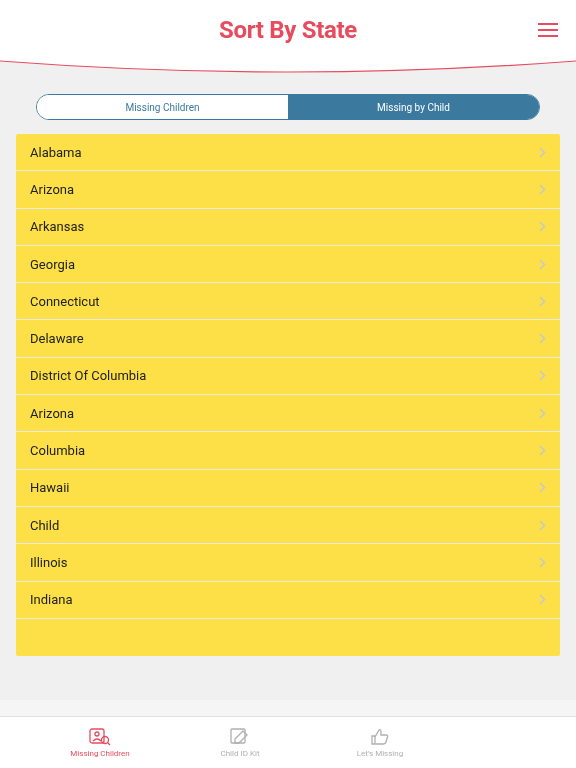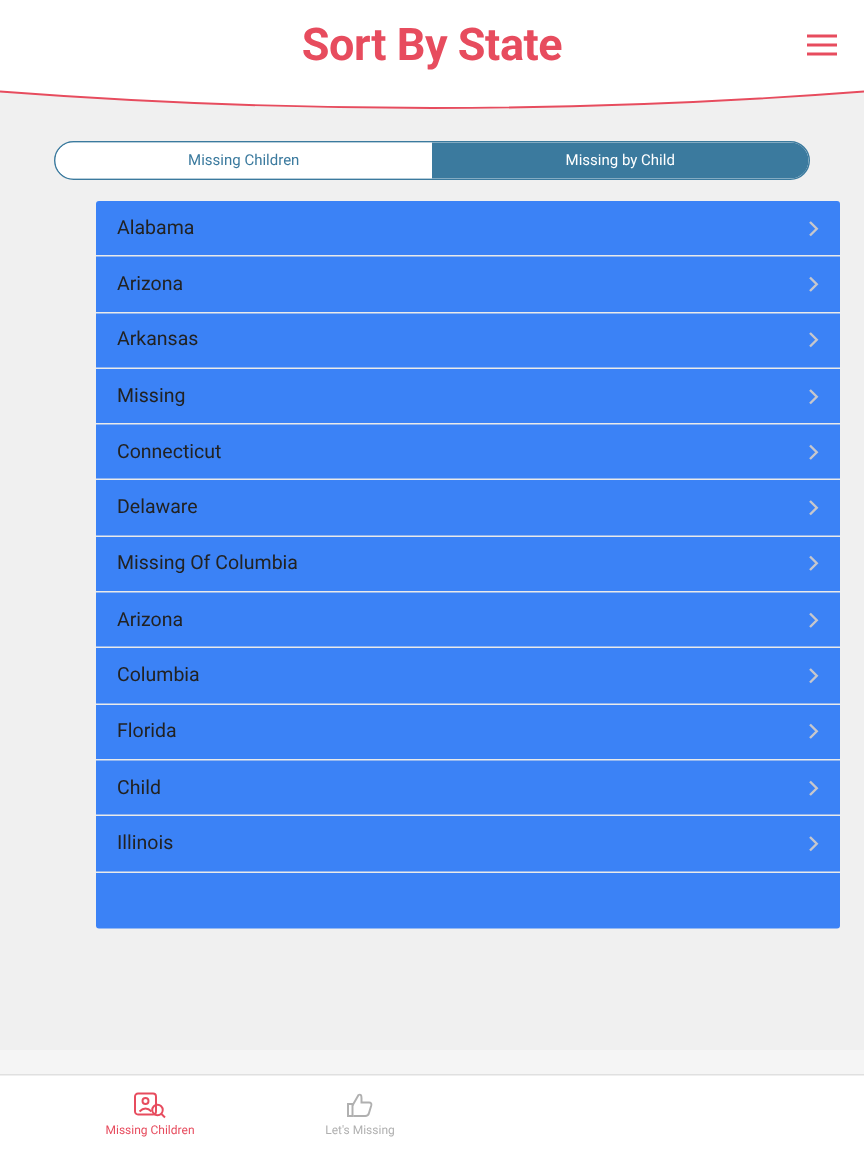--- a/index.html
+++ b/index.html
@@ -14,21 +14,21 @@
     .header {
       background: #fff;
       height: 60px;
       display: flex;
       align-items: center;
       justify-content: center;
       position: relative;
     }
     .header-title {
       color: #e74c5e;
-      font-size: 30px;
+      font-size: 24px;
       font-weight: 700;
       letter-spacing: -0.3px;
     }
     .menu-btn {
       position: absolute;
       right: 18px;
       top: 50%;
       transform: translateY(-50%);
       display: flex;
       flex-direction: column;
@@ -77,23 +77,22 @@
       font-size: 10px;
       cursor: pointer;
       color: #3b7a9e;
       background: #fff;
     }
     .segment-item.active {
       background: #3b7a9e;
       color: #fff;
     }
     .list {
-      background: #3b82f6;
+      background: #fde047;
       border-radius: 2px;
-      margin-left: 48px;
     }
     .list-item {
       display: flex;
       align-items: center;
       justify-content: space-between;
       padding: 0 14px;
       height: 37.3px;
       border-bottom: 1px solid #eaeaea;
       cursor: pointer;
     }
@@ -170,69 +169,75 @@
             <path d="M1 1 L5.5 5.5 L1 10"></path>
           </svg></span>
       </div>
       <div class="list-item">
         <span class="list-item-label">Arkansas</span>
         <span class="chevron"><svg width="7" height="11" viewBox="0 0 7 11" fill="none" stroke="currentColor" stroke-width="1.6">
             <path d="M1 1 L5.5 5.5 L1 10"></path>
           </svg></span>
       </div>
       <div class="list-item">
-        <span class="list-item-label">Missing</span>
+        <span class="list-item-label">Georgia</span>
         <span class="chevron"><svg width="7" height="11" viewBox="0 0 7 11" fill="none" stroke="currentColor" stroke-width="1.6">
             <path d="M1 1 L5.5 5.5 L1 10"></path>
           </svg></span>
       </div>
       <div class="list-item">
         <span class="list-item-label">Connecticut</span>
         <span class="chevron"><svg width="7" height="11" viewBox="0 0 7 11" fill="none" stroke="currentColor" stroke-width="1.6">
             <path d="M1 1 L5.5 5.5 L1 10"></path>
           </svg></span>
       </div>
       <div class="list-item">
         <span class="list-item-label">Delaware</span>
         <span class="chevron"><svg width="7" height="11" viewBox="0 0 7 11" fill="none" stroke="currentColor" stroke-width="1.6">
             <path d="M1 1 L5.5 5.5 L1 10"></path>
           </svg></span>
       </div>
       <div class="list-item">
-        <span class="list-item-label">Missing Of Columbia</span>
+        <span class="list-item-label">District Of Columbia</span>
         <span class="chevron"><svg width="7" height="11" viewBox="0 0 7 11" fill="none" stroke="currentColor" stroke-width="1.6">
             <path d="M1 1 L5.5 5.5 L1 10"></path>
           </svg></span>
       </div>
       <div class="list-item">
         <span class="list-item-label">Arizona</span>
         <span class="chevron"><svg width="7" height="11" viewBox="0 0 7 11" fill="none" stroke="currentColor" stroke-width="1.6">
             <path d="M1 1 L5.5 5.5 L1 10"></path>
           </svg></span>
       </div>
       <div class="list-item">
         <span class="list-item-label">Columbia</span>
         <span class="chevron"><svg width="7" height="11" viewBox="0 0 7 11" fill="none" stroke="currentColor" stroke-width="1.6">
             <path d="M1 1 L5.5 5.5 L1 10"></path>
           </svg></span>
       </div>
       <div class="list-item">
-        <span class="list-item-label">Florida</span>
+        <span class="list-item-label">Hawaii</span>
         <span class="chevron"><svg width="7" height="11" viewBox="0 0 7 11" fill="none" stroke="currentColor" stroke-width="1.6">
             <path d="M1 1 L5.5 5.5 L1 10"></path>
           </svg></span>
       </div>
       <div class="list-item">
         <span class="list-item-label">Child</span>
         <span class="chevron"><svg width="7" height="11" viewBox="0 0 7 11" fill="none" stroke="currentColor" stroke-width="1.6">
             <path d="M1 1 L5.5 5.5 L1 10"></path>
           </svg></span>
       </div>
       <div class="list-item">
         <span class="list-item-label">Illinois</span>
+        <span class="chevron"><svg width="7" height="11" viewBox="0 0 7 11" fill="none" stroke="currentColor" stroke-width="1.6">
+            <path d="M1 1 L5.5 5.5 L1 10"></path>
+          </svg></span>
+      </div>
+      <div class="list-item">
+        <span class="list-item-label">Indiana</span>
         <span class="chevron"><svg width="7" height="11" viewBox="0 0 7 11" fill="none" stroke="currentColor" stroke-width="1.6">
             <path d="M1 1 L5.5 5.5 L1 10"></path>
           </svg></span>
       </div>
       <div class="list-item"></div>
     </div>
 </div>
 
 <div class="tabbar">
   <div class="tab active">
@@ -243,19 +248,28 @@
         <path d="M4 13 Q8 9 12 13"></path>
         <circle cx="16" cy="12" r="3.5"></circle>
         <line x1="18.5" y1="14.5" x2="21" y2="17"></line>
       </svg>
     </div>
     <div class="tab-label">Missing Children</div>
   </div>
   <div class="tab">
     <div class="tab-icon">
       <svg width="20" height="18" viewBox="0 0 20 18" fill="none" stroke="currentColor" stroke-width="1.3">
+        <rect x="1" y="1" width="14" height="14" rx="1"></rect>
+        <path d="M13 3 L17 7 L9 15 L5 15 L5 11 Z"></path>
+      </svg>
+    </div>
+    <div class="tab-label">Child ID Kit</div>
+  </div>
+  <div class="tab">
+    <div class="tab-icon">
+      <svg width="20" height="18" viewBox="0 0 20 18" fill="none" stroke="currentColor" stroke-width="1.3">
         <path d="M2 8 h3 v8 h-3 z"></path>
         <path d="M5 9 L9 2 Q11 1 11 4 L11 7 h5 q2 0 1.5 2 l-1.5 5 q-0.5 2 -2.5 2 h-8"></path>
       </svg>
     </div>
     <div class="tab-label">Let's Missing</div>
   </div>
 </div>
 
 </body></html>

